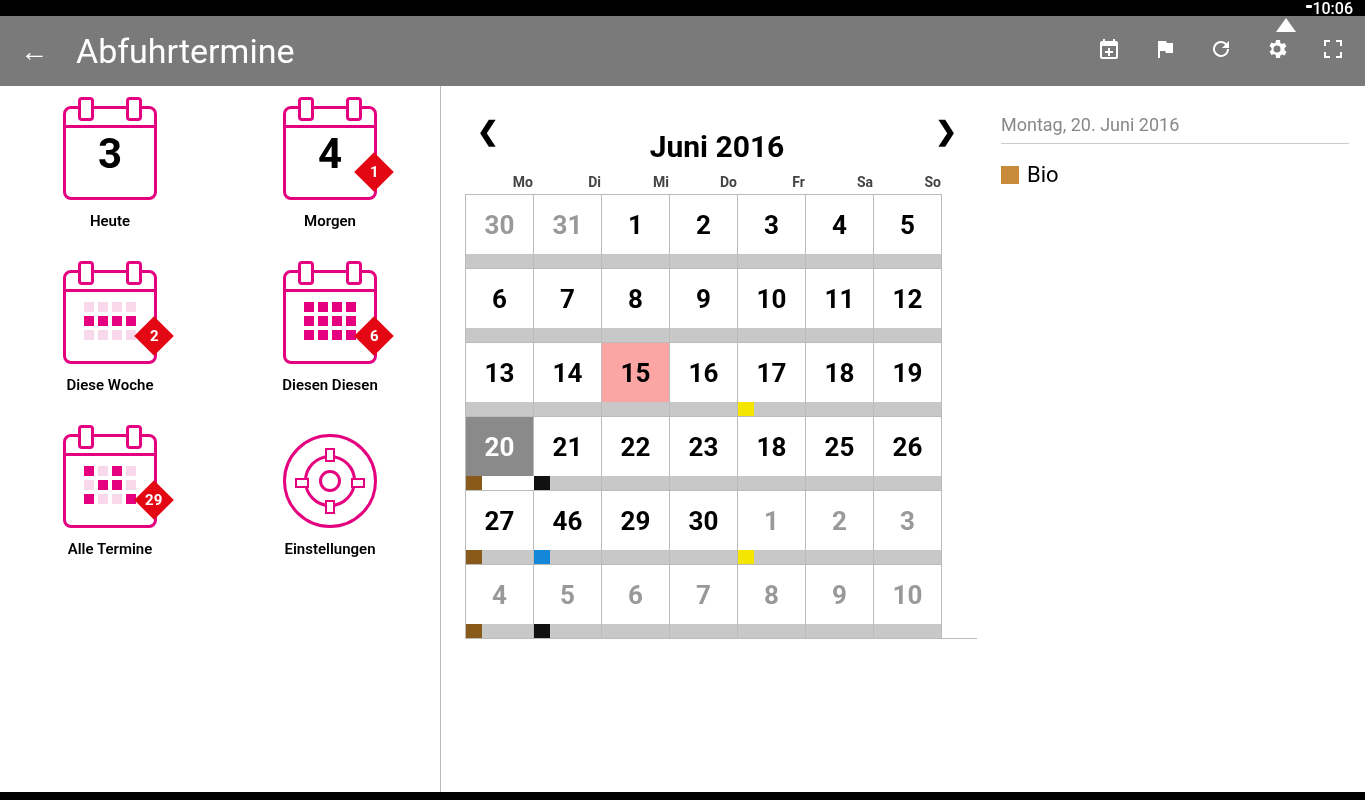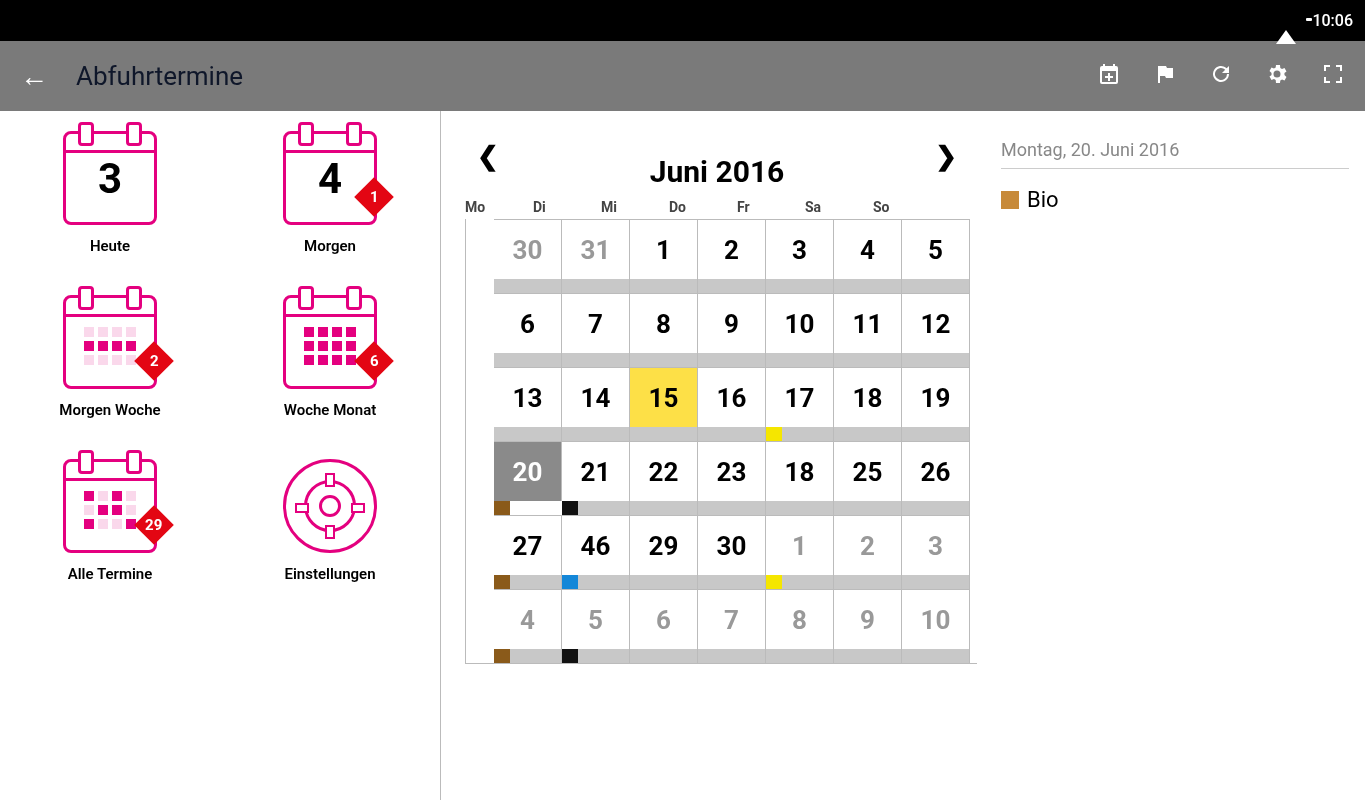--- a/index.html
+++ b/index.html
@@ -1,23 +1,23 @@
 <!DOCTYPE html>
 <html><head>
 <meta charset="utf-8">
 <style>
   html,body{margin:0;padding:0;width:1365px;height:800px;font-family:Roboto,Arial,sans-serif;background:#000;color:#fff;}
-  .status-bar{height:41px;background:#000;display:flex;justify-content:flex-end;align-items:center;padding:0 12px;font-size:16px;font-weight:500;}
+  .status-bar{height:16px;background:#000;display:flex;justify-content:flex-end;align-items:center;padding:0 12px;font-size:16px;font-weight:500;}
   .status-bar .icon{display:inline-block;margin-left:8px;}
   .wifi-icon{width:0;height:0;border-left:10px solid transparent;border-right:10px solid transparent;border-bottom:14px solid #fff;}
   .batt-icon{width:10px;height:16px;background:#fff;border-radius:1px;position:relative;}
   .batt-icon::before{content:"";position:absolute;top:-3px;left:2px;width:6px;height:3px;background:#fff;border-radius:1px;}
   .action-bar{height:70px;background:#7a7a7a;display:flex;align-items:center;padding:0 20px;}
   .ab-back{font-size:28px;color:#fff;margin-right:28px;cursor:pointer;}
-  .ab-title{font-size:26px;color:#0f172a;font-weight:400;flex:1;}
+  .ab-title{font-size:34px;color:#ffffff;font-weight:400;flex:1;}
   .ab-icons{display:flex;gap:32px;}
   .ab-icons span{font-size:22px;color:#fff;cursor:pointer;}
 
   .content{background:#fff;color:#000;height:706px;display:flex;}
   .sidebar{width:440px;border-right:1px solid #bbb;padding-top:20px;display:grid;grid-template-columns:1fr 1fr;gap:40px 0;align-content:start;}
   .nav-card{position:relative;display:flex;flex-direction:column;align-items:center;cursor:pointer;}
   .nav-label{margin-top:12px;font-size:15px;font-weight:600;color:#000;}
   .cal-icon{width:88px;height:88px;border:3px solid #e4007f;border-radius:8px;position:relative;display:flex;align-items:center;justify-content:center;font-size:42px;font-weight:700;color:#000;}
   .cal-icon::before{content:"";position:absolute;top:-12px;left:12px;width:10px;height:18px;border:3px solid #e4007f;border-radius:4px;background:#fff;}
   .cal-icon::after{content:"";position:absolute;top:-12px;right:12px;width:10px;height:18px;border:3px solid #e4007f;border-radius:4px;background:#fff;}
@@ -30,26 +30,26 @@
   .gear-inner::before{content:"";width:16px;height:16px;border:3px solid #e4007f;border-radius:50%;}
   .gear-inner .tooth{position:absolute;width:6px;height:10px;background:#fff;border:2px solid #e4007f;}
   .badge{position:absolute;top:52px;right:52px;transform:rotate(45deg);width:28px;height:28px;background:#e30613;display:flex;align-items:center;justify-content:center;}
   .badge span{transform:rotate(-45deg);color:#fff;font-weight:700;font-size:15px;}
 
   .calendar{flex:0 0 520px;padding:12px 0 0 16px;}
   .cal-header{display:flex;align-items:center;justify-content:space-between;padding:0 20px;}
   .cal-nav{font-size:26px;font-weight:700;cursor:pointer;}
   .cal-title{font-size:30px;font-weight:700;margin-top:31px;}
   .dow{display:grid;grid-template-columns:repeat(7,68px);margin:10px 0 0 8px;}
-  .dow span{font-size:14px;font-weight:700;color:#444;text-align:left;}
+  .dow span{font-size:14px;font-weight:700;color:#444;text-align:right;}
   .weeks{margin:4px 0 0 8px;}
-  .week{display:grid;grid-template-columns:repeat(7,68px);grid-template-rows:60px 14px;border-left:1px solid #bbb;padding-left:28px;}
+  .week{display:grid;grid-template-columns:repeat(7,68px);grid-template-rows:60px 14px;border-left:1px solid #bbb;}
   .day{border-right:1px solid #bbb;border-top:1px solid #bbb;display:flex;align-items:center;justify-content:center;font-size:26px;font-weight:700;color:#000;background:#fff;cursor:pointer;}
   .day.out{color:#999;}
-  .day.today{background:#fde047;}
+  .day.today{background:#fca5a5;}
   .day.sel{background:#8a8a8a;color:#fff;}
   .strip{grid-column:1 / -1;display:grid;grid-template-columns:repeat(7,68px);border-right:1px solid #bbb;}
   .strip div{height:14px;background:#c8c8c8;border-right:1px solid #bbb;position:relative;}
   .chip{position:absolute;top:0;bottom:0;width:16px;}
   .last-border{border-bottom:1px solid #bbb;}
 
   .detail{flex:1;padding:28px 16px 8px 24px;}
   .detail-date{color:#888;font-size:18px;border-bottom:1px solid #ccc;padding-bottom:8px;margin-bottom:18px;}
   .event{display:flex;align-items:center;gap:8px;font-size:22px;}
   .sw{width:18px;height:18px;display:inline-block;}
@@ -128,21 +128,21 @@
             <span class="on"></span>
             <span class="on"></span>
             <span class="on"></span>
             <span class="on"></span>
             <span></span>
             <span></span>
             <span></span>
             <span></span>
           </div>
       </div>
-      <span class="nav-label">Morgen Woche</span>
+      <span class="nav-label">Diese Woche</span>
       <div class="badge">
           <span>2</span>
         </div>
     </div>
     <div class="nav-card">
       <div class="cal-icon">
           <span class="topbar"></span>
         <div class="cal-grid">
             <span class="on"></span>
             <span class="on"></span>
@@ -151,21 +151,21 @@
             <span class="on"></span>
             <span class="on"></span>
             <span class="on"></span>
             <span class="on"></span>
             <span class="on"></span>
             <span class="on"></span>
             <span class="on"></span>
             <span class="on"></span>
           </div>
       </div>
-      <span class="nav-label">Woche Monat</span>
+      <span class="nav-label">Diesen Diesen</span>
       <div class="badge">
           <span>6</span>
         </div>
     </div>
     <div class="nav-card">
       <div class="cal-icon">
           <span class="topbar"></span>
         <div class="cal-grid">
             <span class="on"></span>
             <span></span>

